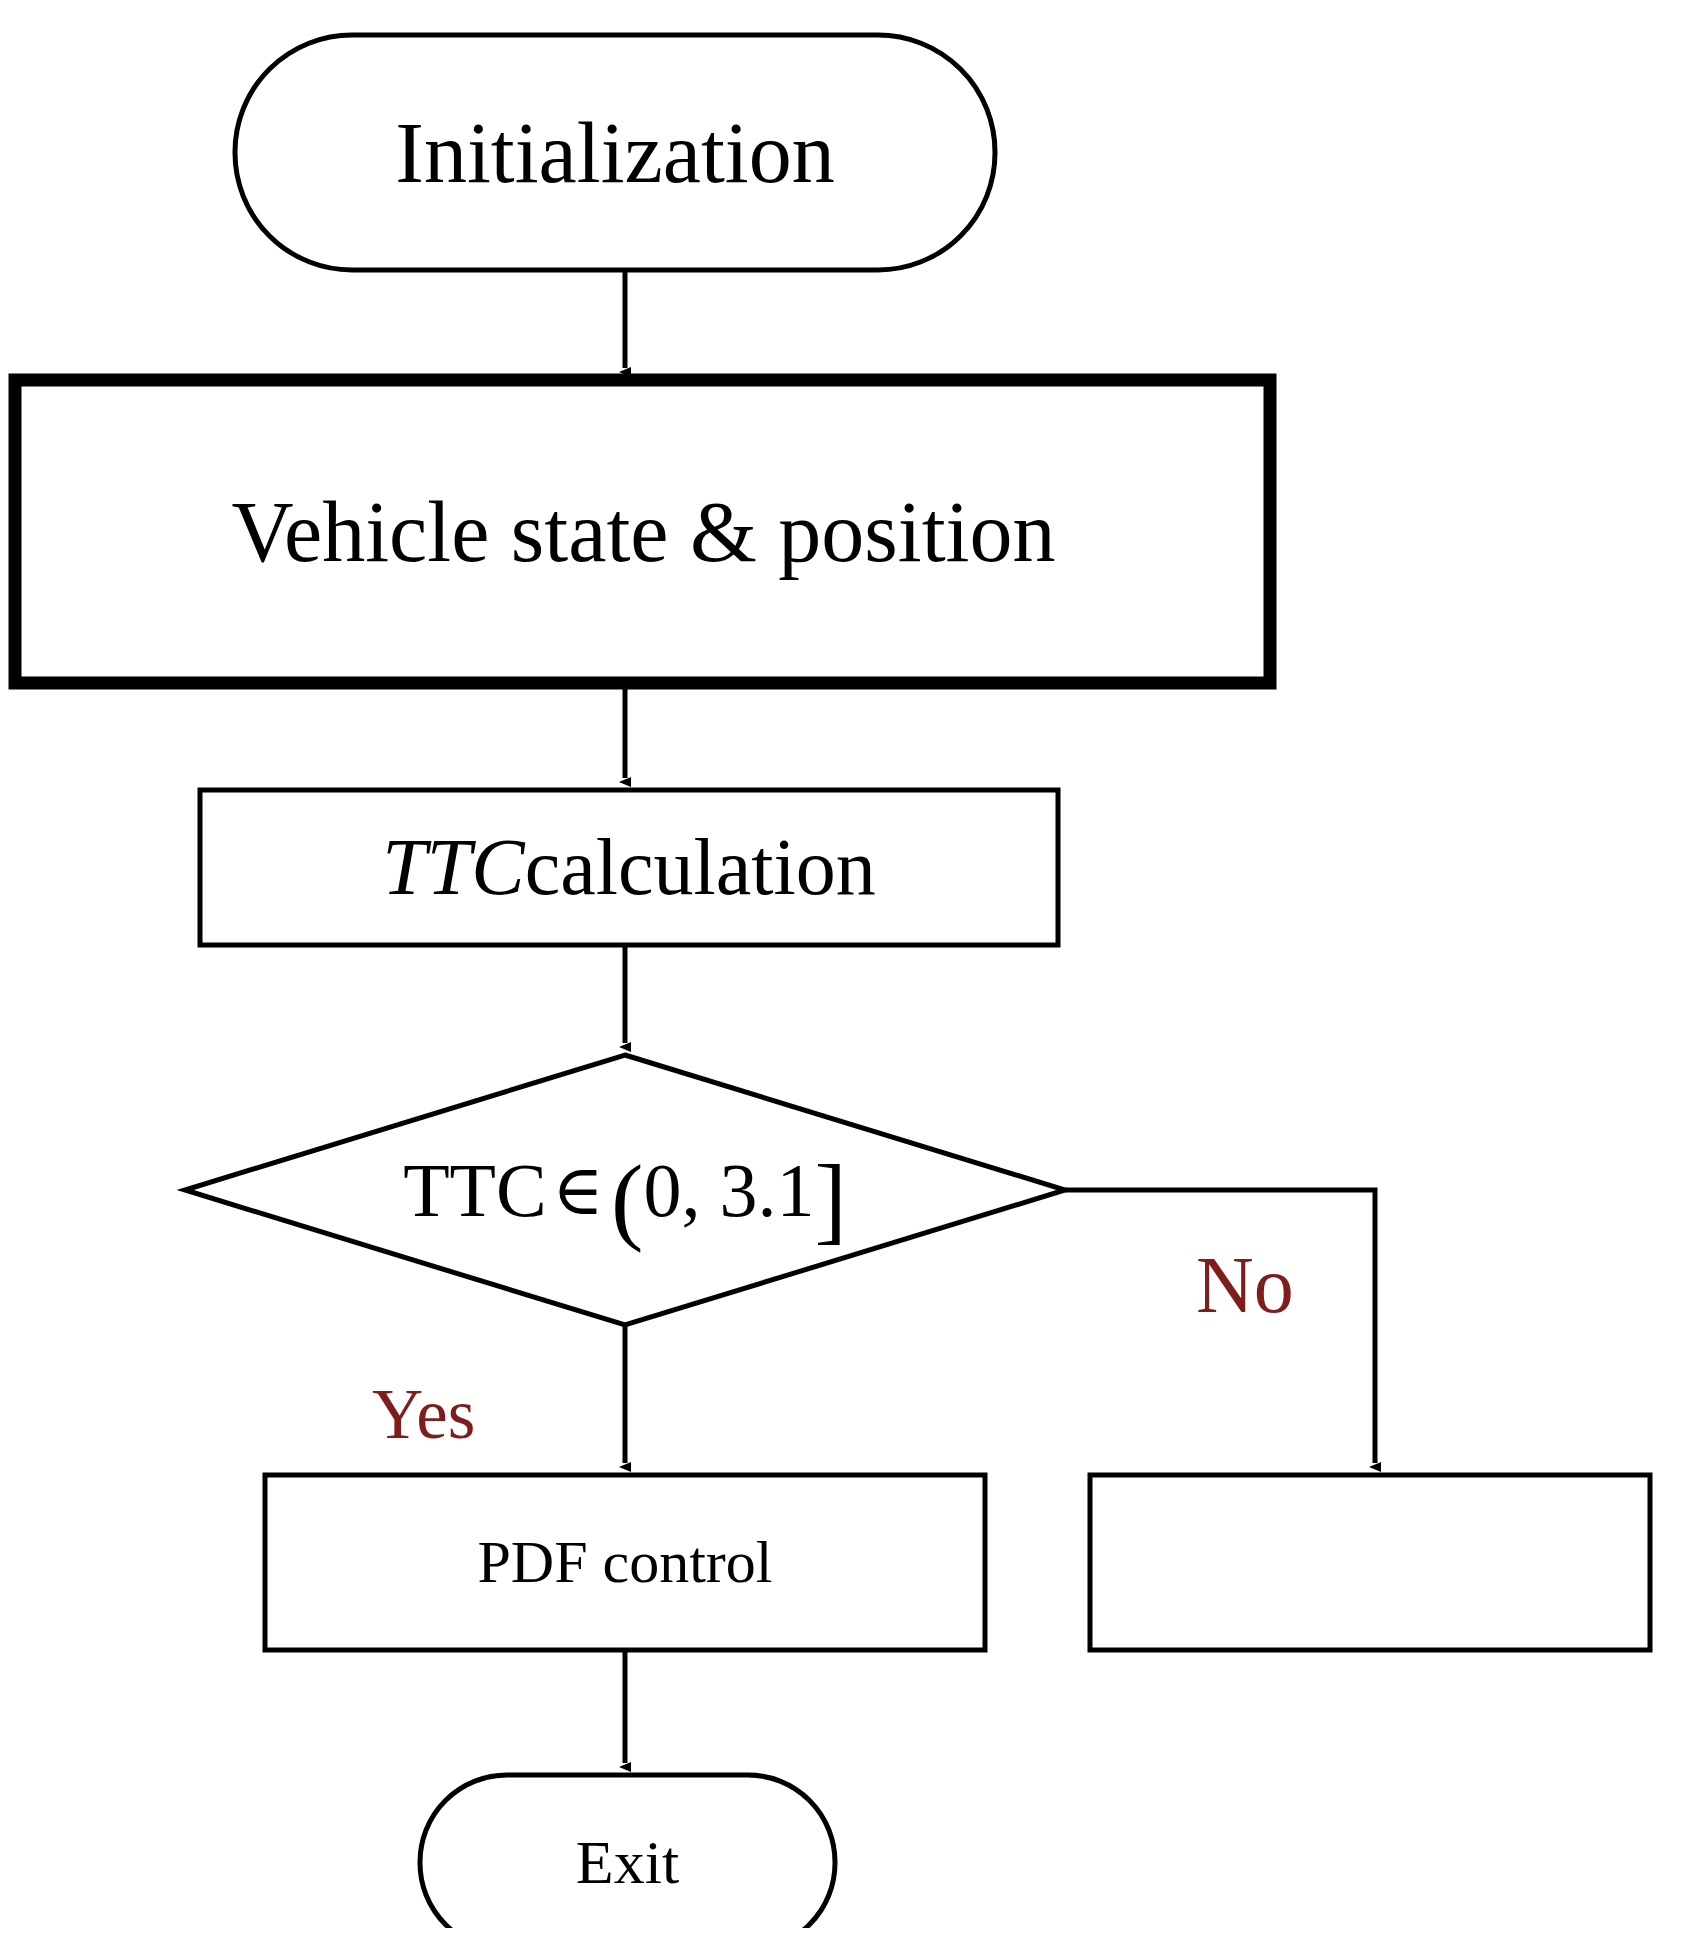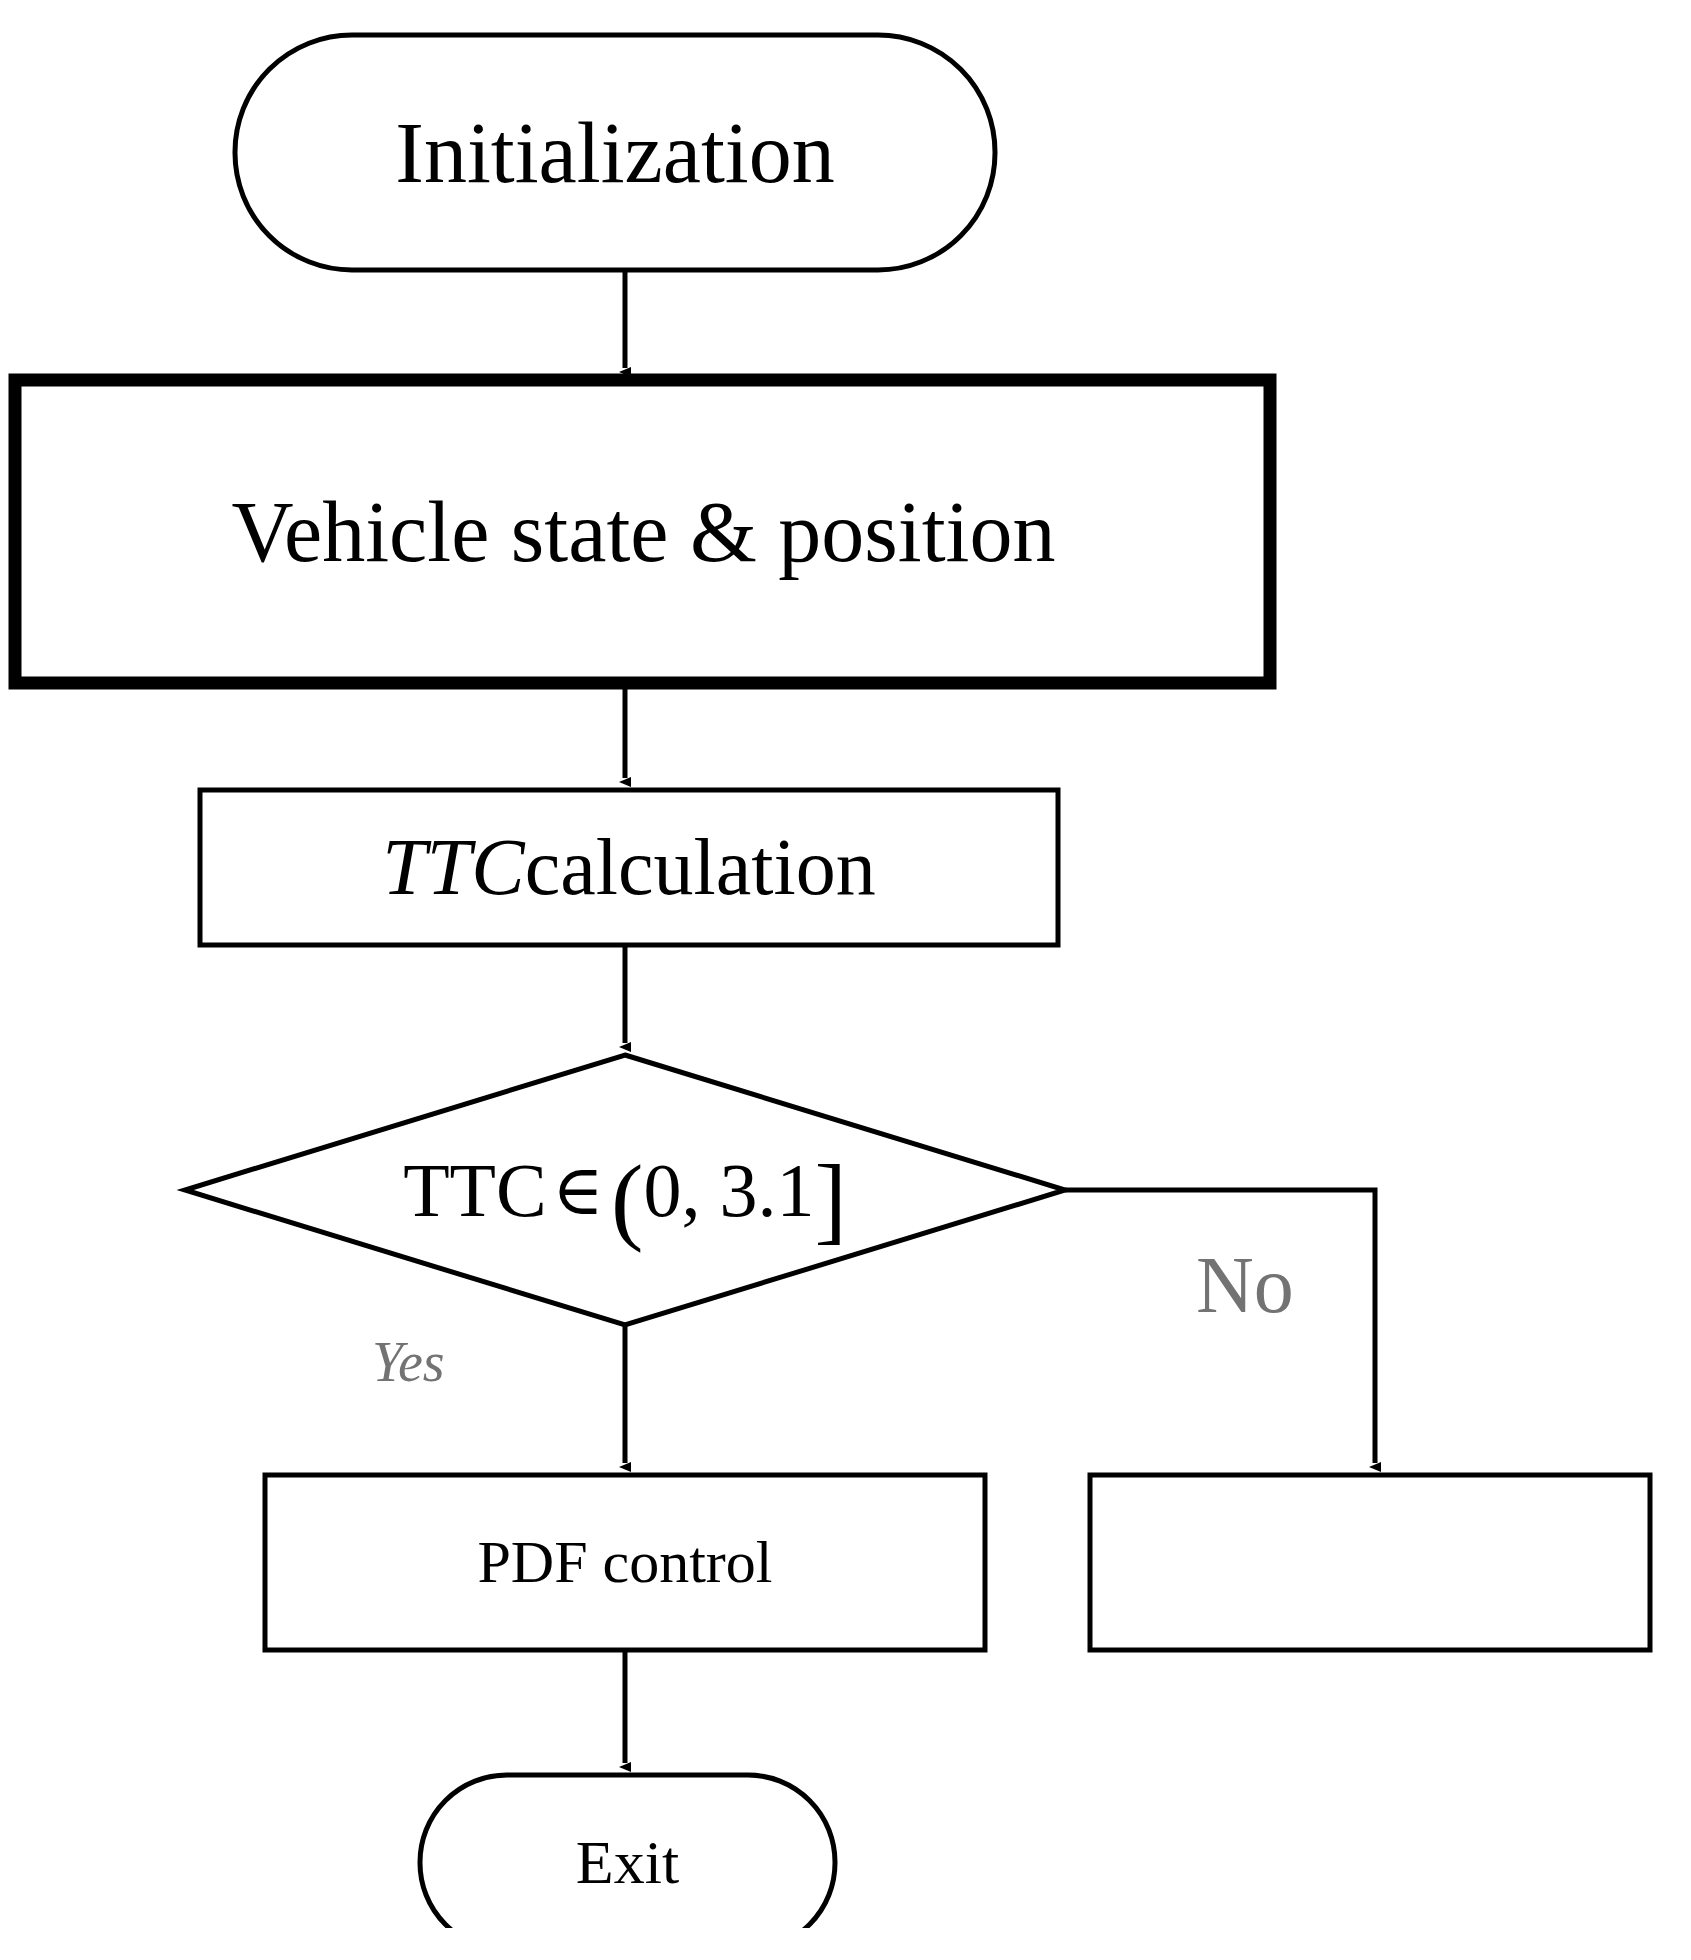--- a/index.html
+++ b/index.html
@@ -28,32 +28,32 @@
     display: flex;
     align-items: center;
     justify-content: center;
     text-align: center;
     color: #000000;
     white-space: nowrap;
     pointer-events: none;
   }
   .edge-label {
     position: absolute;
-    color: #737373;
+    color: #7f1d1d;
     white-space: nowrap;
   }
   .t-init    { left: 235px; top: 35px;   width: 760px;  height: 235px; font-size: 86px; }
   .t-vehicle { left: 16px;  top: 380px;  width: 1255px; height: 303px; font-size: 86px; }
   .t-ttc     { left: 200px; top: 790px;  width: 858px;  height: 155px; font-size: 80px; }
   .t-dec     { left: 185px; top: 1120px; width: 880px;  height: 140px; font-size: 76px; }
   .t-pdf     { left: 265px; top: 1475px; width: 720px;  height: 175px; font-size: 60px; }
   .t-inact   { left: 1090px;top: 1475px; width: 560px;  height: 175px; font-size: 80px; }
   .t-exit    { left: 420px; top: 1775px; width: 415px;  height: 175px; font-size: 62px; }
 
-  .l-yes { left: 372px;  top: 1330px; font-size: 56px; font-style: italic; }
+  .l-yes { left: 372px;  top: 1374px; font-size: 71px; }
   .l-no  { left: 1196px; top: 1240px; font-size: 80px; }
 
   .ital { font-style: italic; }
   .mathvar { font-style: normal; }
   .bigdelim {
     display: inline-block;
     font-size: 1.28em;
     line-height: 0.75;
     transform: translateY(0.09em);
     font-weight: 300;

